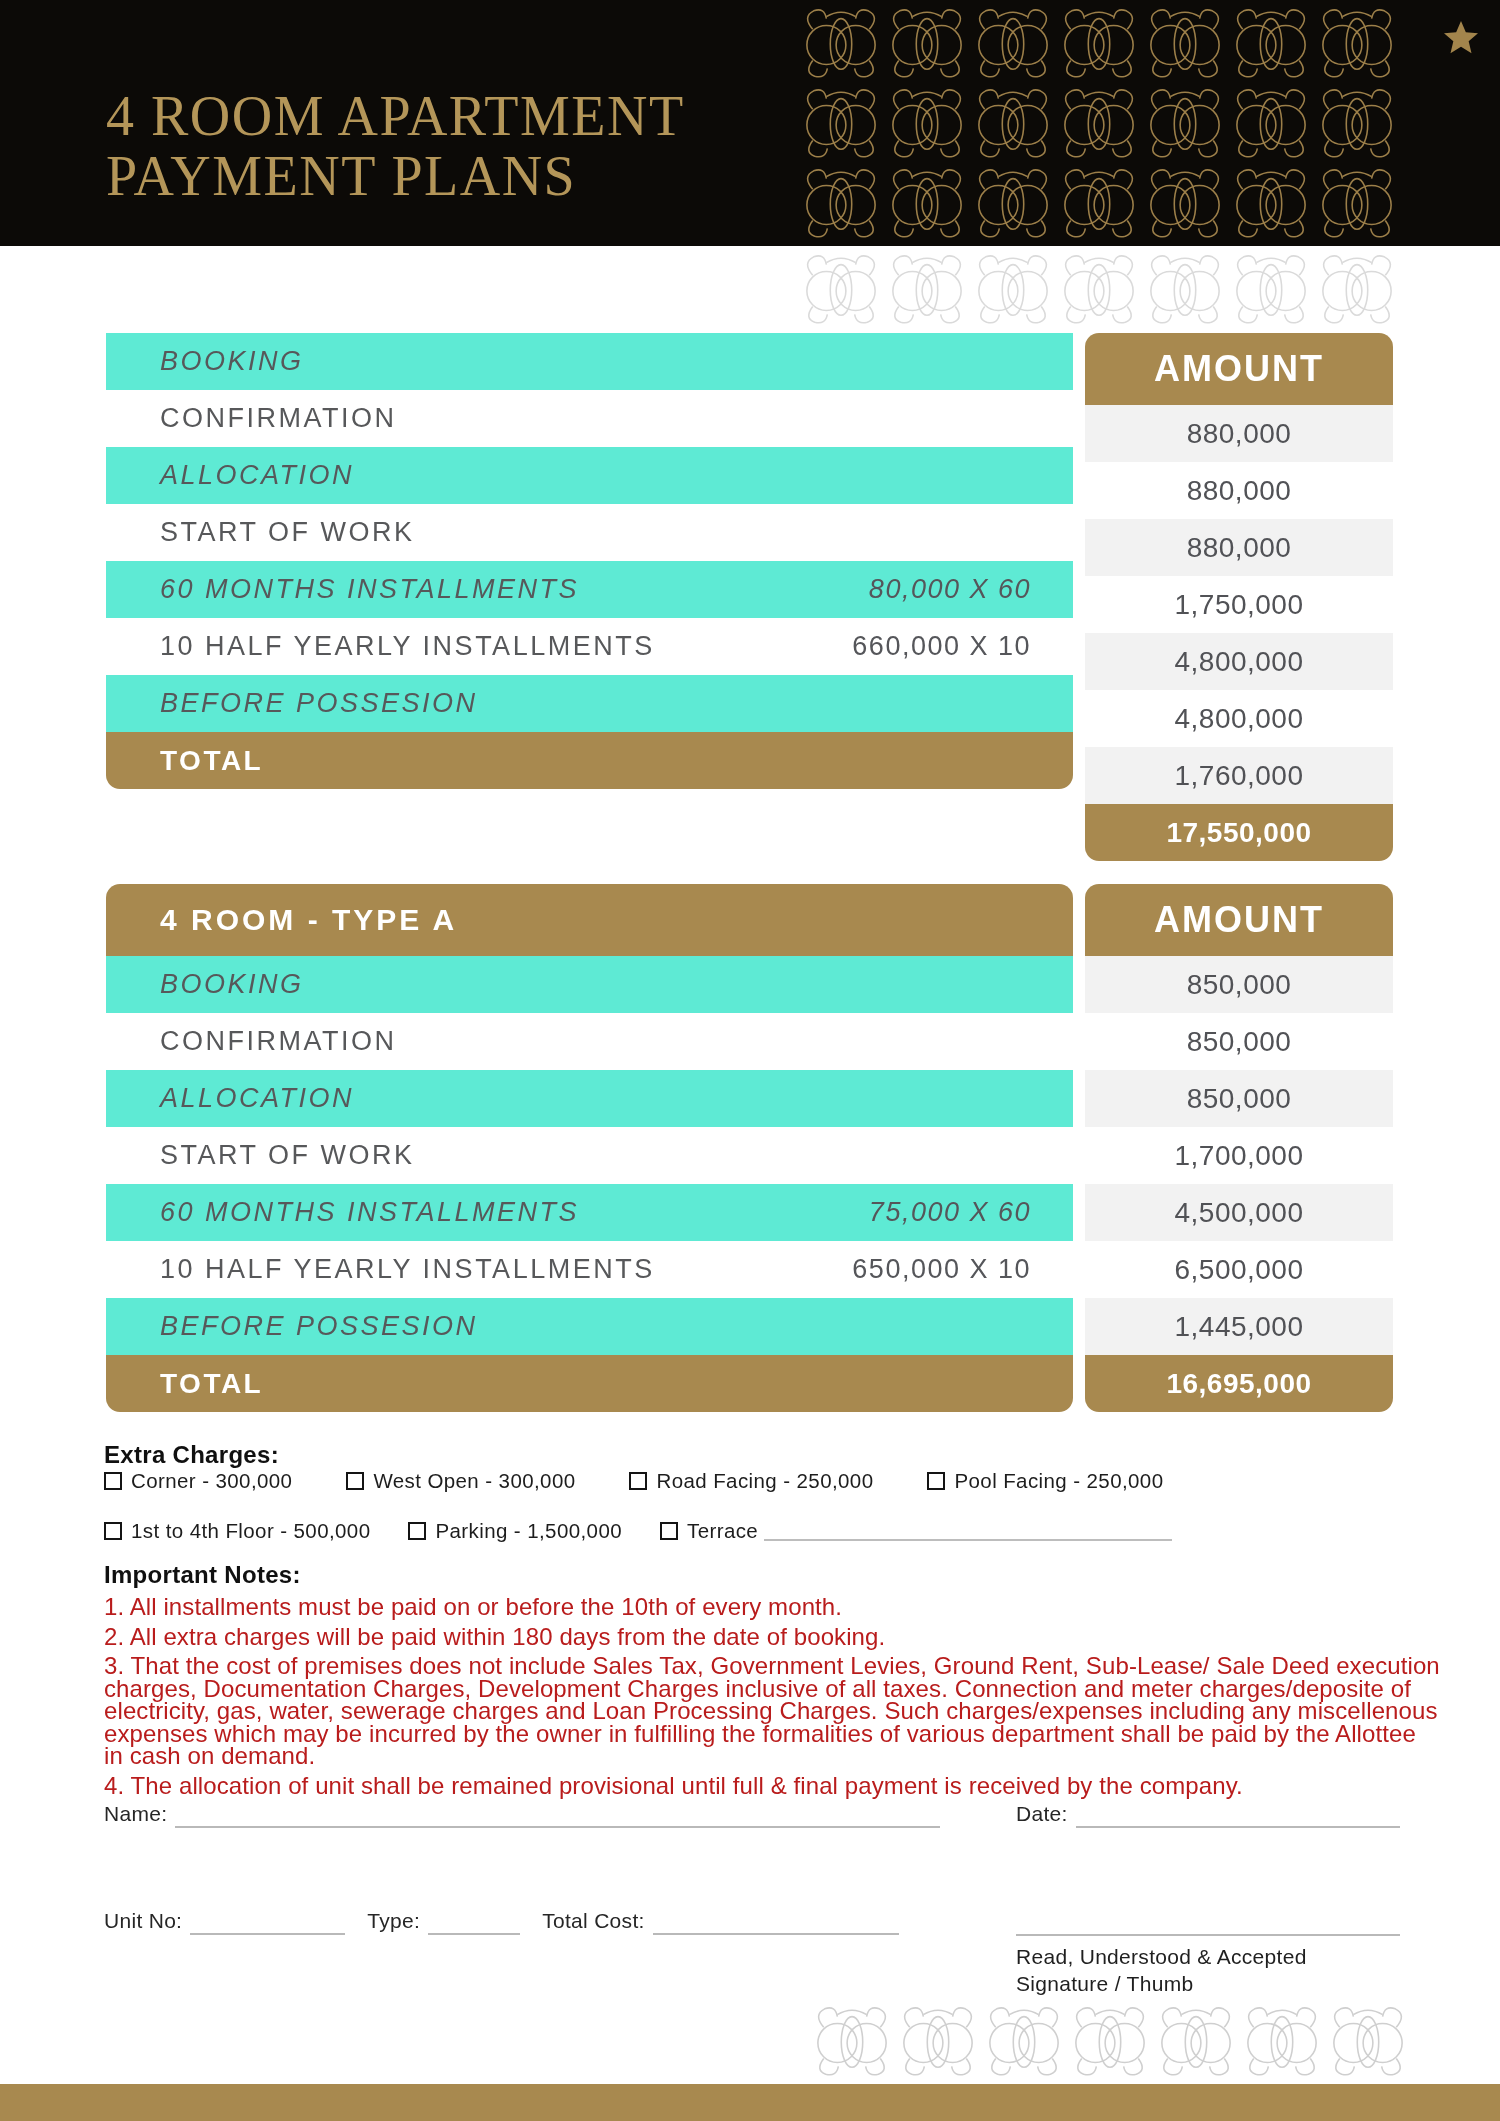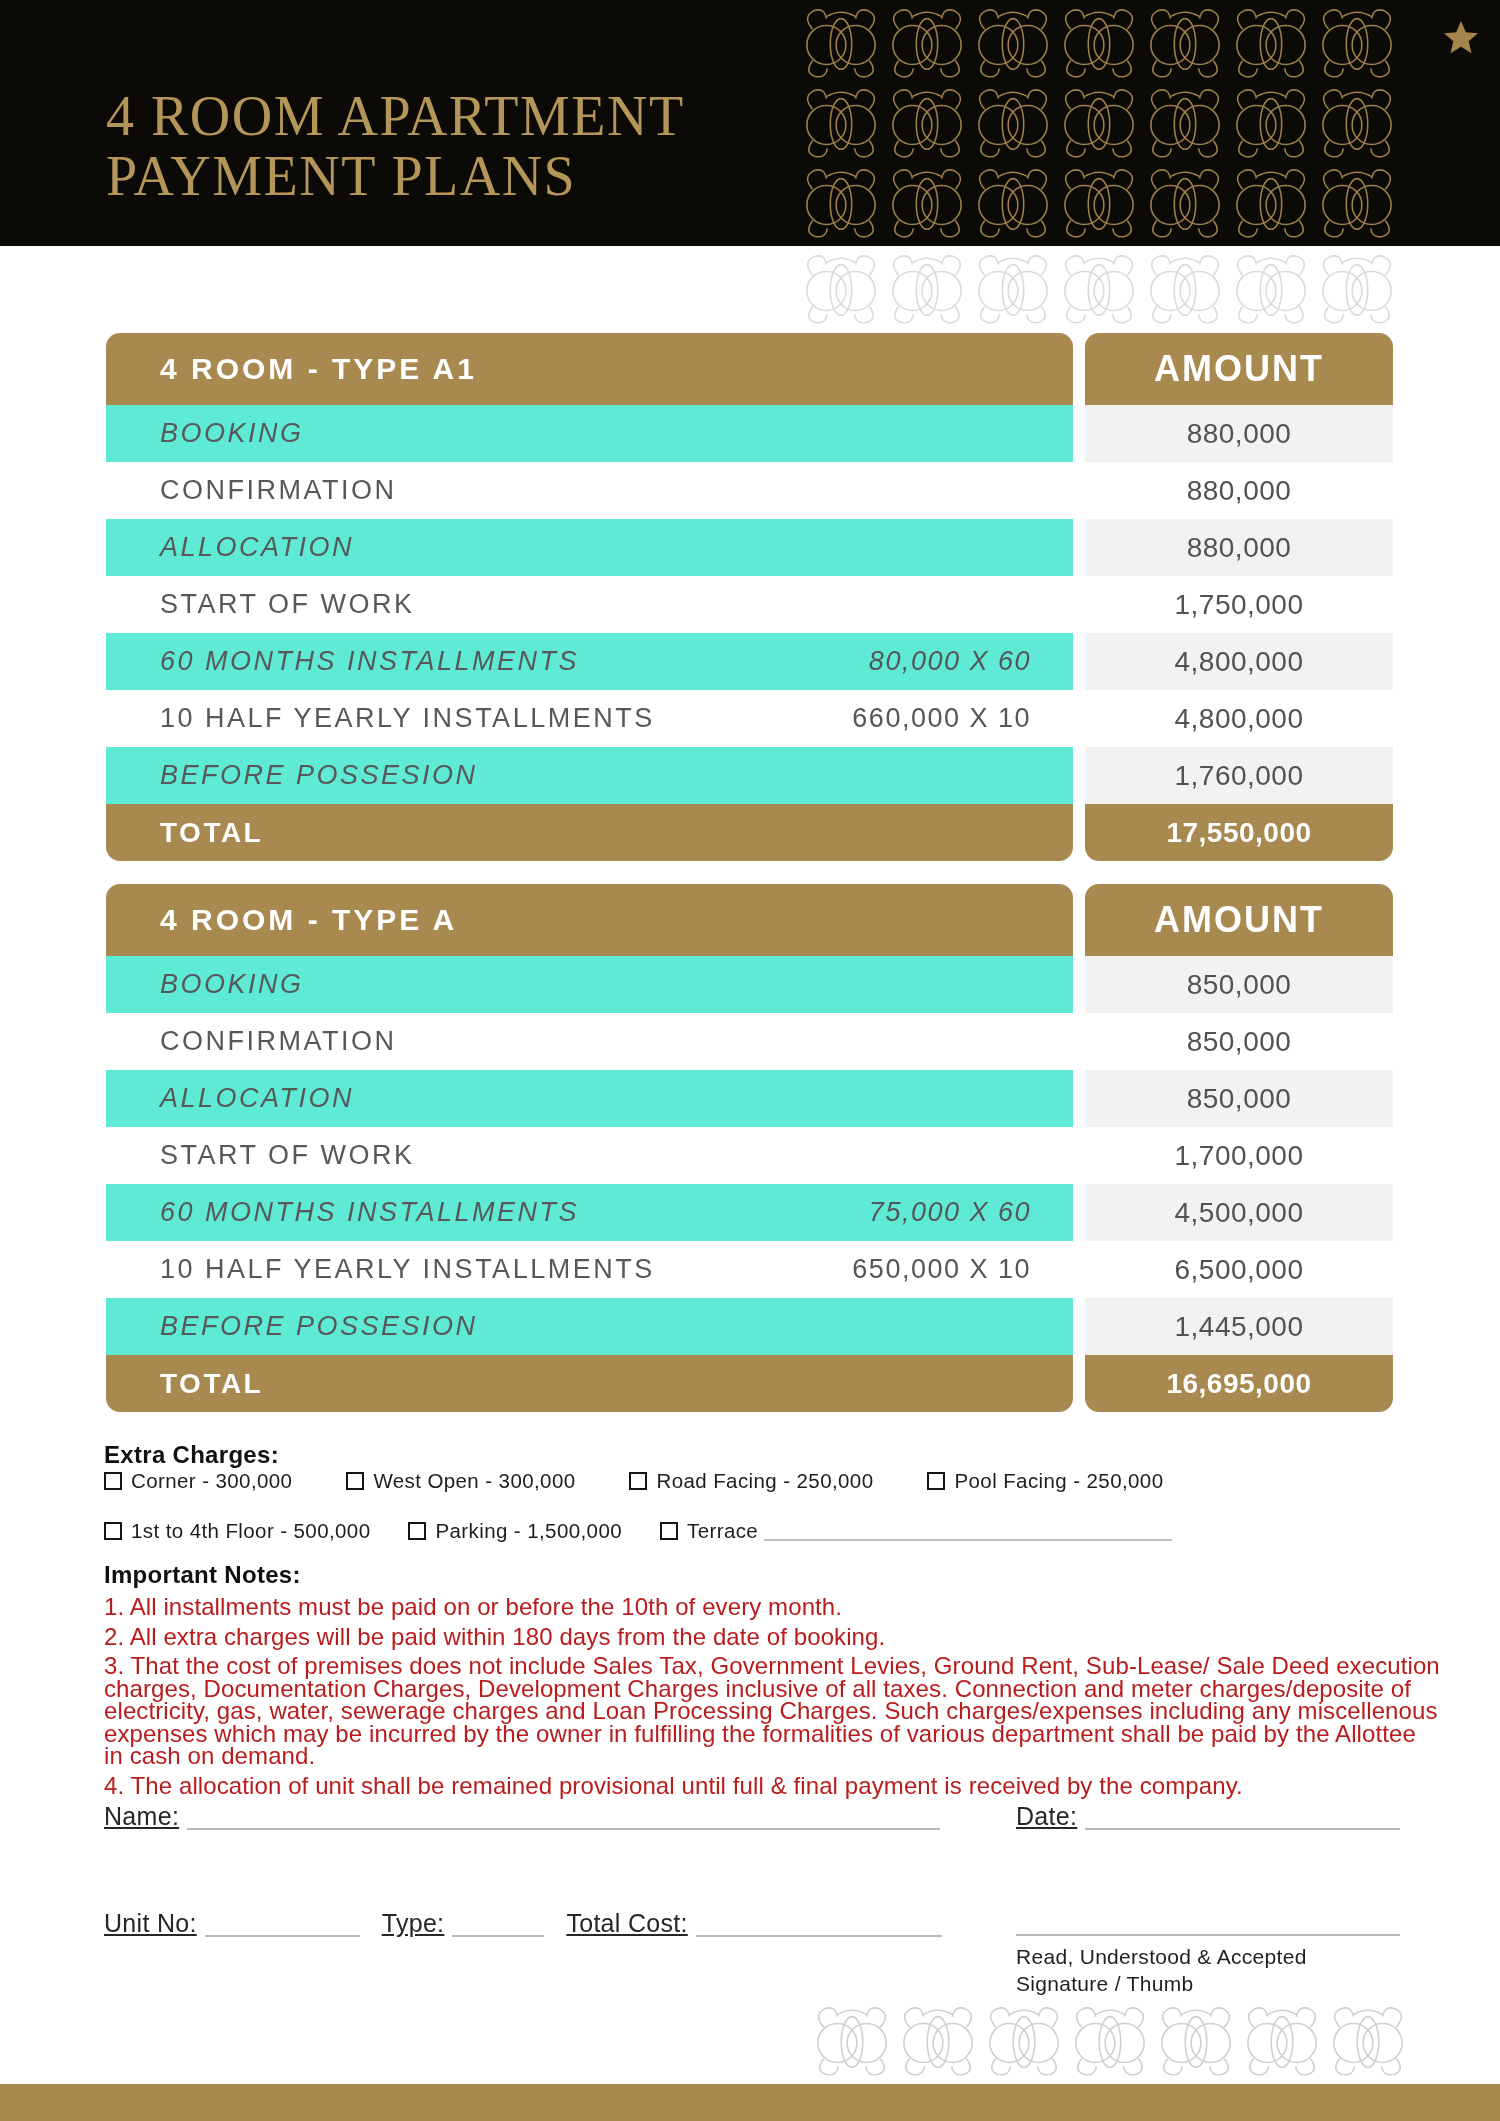--- a/index.html
+++ b/index.html
@@ -51,21 +51,21 @@
   .chk-row .gap2{margin-right:38px;}
   .chk-item{display:flex;align-items:center;white-space:nowrap;}
   .chk{display:inline-block;width:14px;height:14px;border:2px solid #141414;margin-right:9px;}
   .terrace-line{display:inline-block;width:408px;border-bottom:2px solid #bdbdbd;height:18px;margin-left:6px;}
 
   
   .notes{position:absolute;left:104px;top:1561px;width:1336px;}
   .note{font-size:24px;line-height:22.5px;color:#b91c1c;margin-top:7px;letter-spacing:0.1px;}
 
   
-  .frow{position:absolute;display:flex;align-items:center;font-size:25px;color:#262626;letter-spacing:0.3px;text-decoration:underline;}
+  .frow{position:absolute;display:flex;align-items:flex-start;font-size:21px;color:#262626;letter-spacing:0.3px;}
   .fline{border-bottom:2px solid #b9b9b9;height:24px;margin-left:8px;}
   .grow{flex:1;}
   .name-row{left:104px;top:1802px;width:836px;}
   .date-row{left:1016px;top:1802px;width:384px;}
   .unit-row{left:104px;top:1909px;width:860px;}
   .w155{width:155px;} .w92{width:92px;} .w246{width:246px;}
   .lbl2{margin-left:22px;}
   .sig-block{position:absolute;left:1016px;top:1934px;width:384px;}
   .sig-line{border-top:2px solid #b9b9b9;}
   .sig-cap{font-size:21px;line-height:27px;color:#1f1f1f;margin-top:7px;letter-spacing:0.3px;}
@@ -187,21 +187,20 @@
         <use href="#motif"></use>
       </svg>
       <svg class="motif-cell" viewBox="0 0 84 80">
         <use href="#motif"></use>
       </svg>
     </div>
 
   <section class="tables" id="tables">
       <div class="ptable">
         <div class="main-block">
-          <div class="t-header">4 ROOM - TYPE A1</div>
           <div class="t-row odd"><span class="t-label">BOOKING</span></div>
           <div class="t-row"><span class="t-label">CONFIRMATION</span></div>
           <div class="t-row odd"><span class="t-label">ALLOCATION</span></div>
           <div class="t-row"><span class="t-label">START OF WORK</span></div>
           <div class="t-row odd"><span class="t-label">60 MONTHS INSTALLMENTS</span><span class="t-detail">80,000 X 60</span></div>
           <div class="t-row"><span class="t-label">10 HALF YEARLY INSTALLMENTS</span><span class="t-detail">660,000 X 10</span></div>
           <div class="t-row odd"><span class="t-label">BEFORE POSSESION</span></div>
           <div class="t-total">TOTAL</div>
         </div>
         <div class="amount-block">

